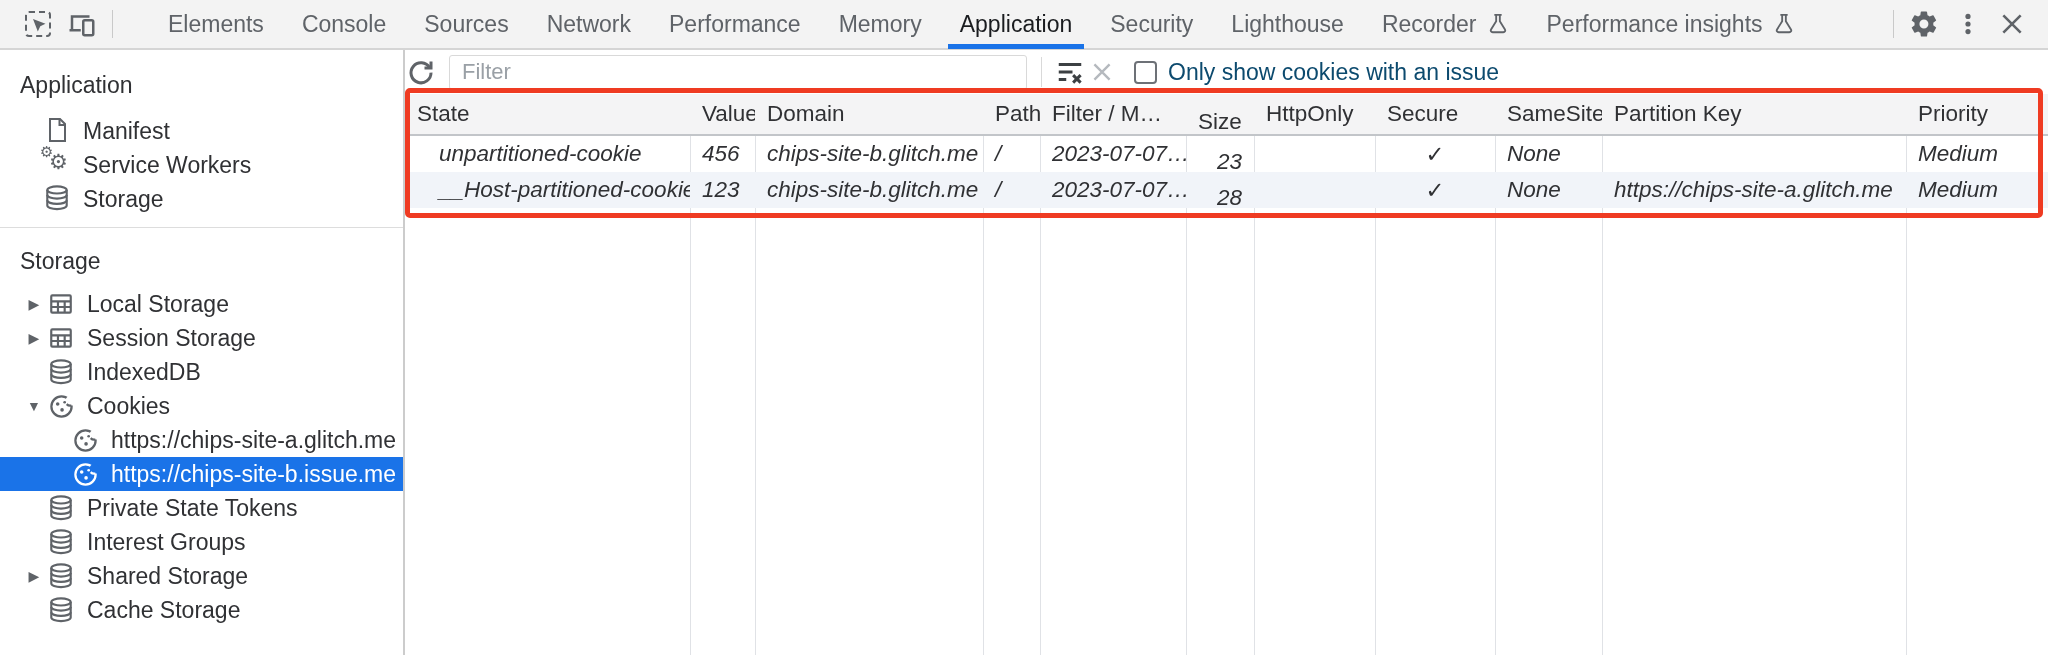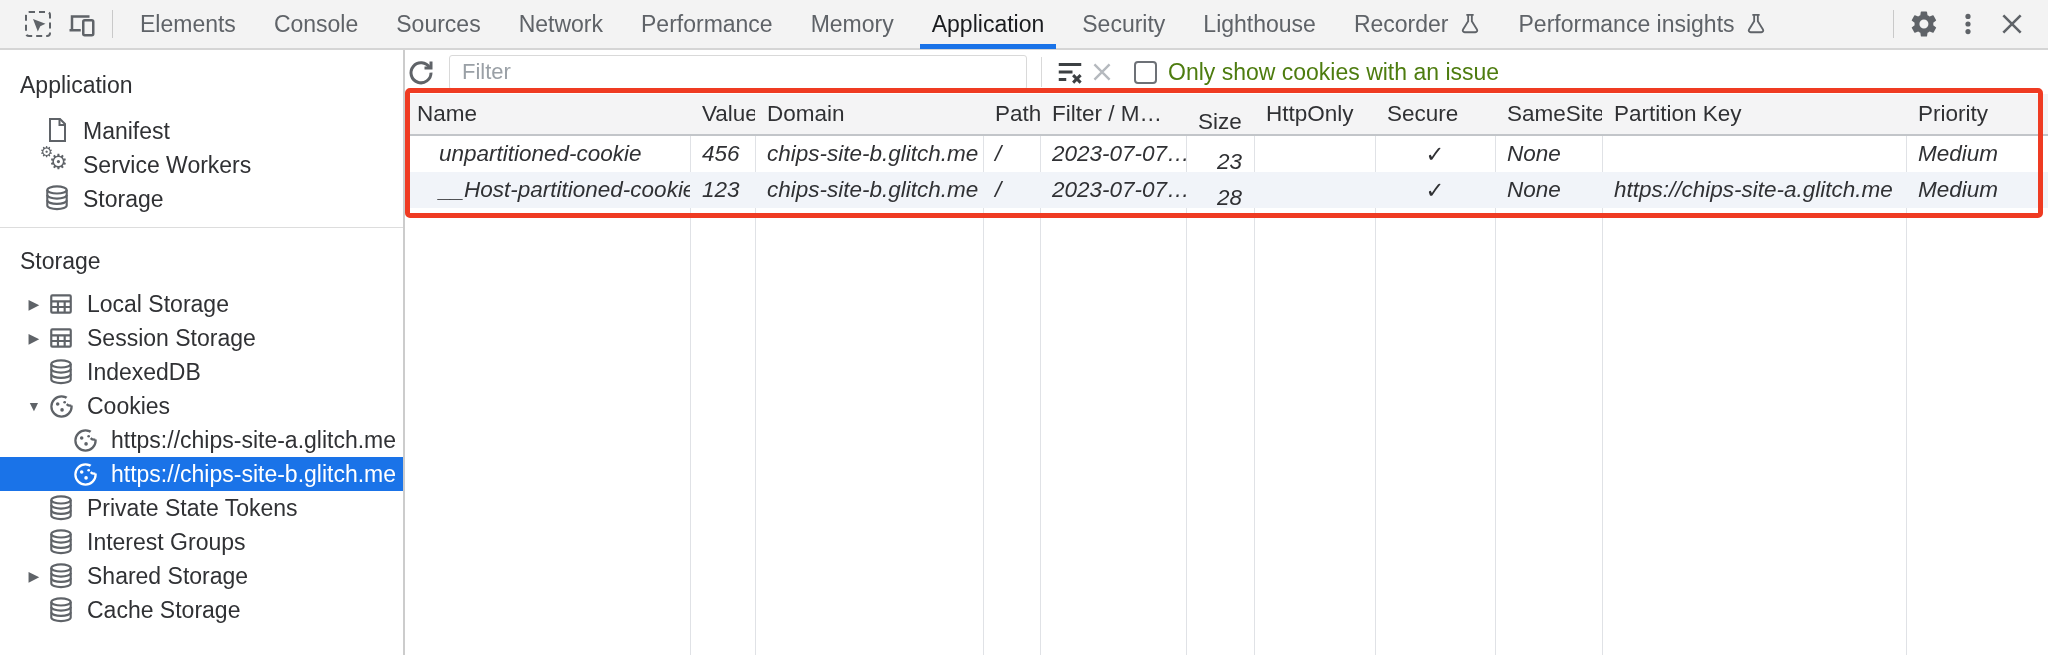--- a/index.html
+++ b/index.html
@@ -1,21 +1,21 @@
 <!DOCTYPE html>
 <html><head>
 <meta charset="utf-8">
 <style>
   * { box-sizing: border-box; margin: 0; padding: 0; }
   html,body { width:2048px; height:657px; overflow:hidden;
     font-family:"Liberation Sans","DejaVu Sans",sans-serif; background:#fff; }
 
   
   .tabbar { height:50px; background:#f3f3f3; border-bottom:2px solid #d5d5d5;
-    display:flex; align-items:center; }
+    display:flex; align-items:center;gap:28px; }
   .tabbar-left { display:flex; align-items:center; padding-left:16px; }
   .icon-btn { width:44px; height:40px; display:flex; align-items:center; justify-content:center;
     color:#5f6368; }
   .vdivider { width:1px; height:28px; background:#c9c9c9; margin:0 8px; }
   .tabs { display:flex; height:50px; align-items:stretch; flex:1; }
   .tab { display:flex; align-items:center; padding:0 19px; font-size:23px; color:#5f6368;
     position:relative; white-space:nowrap; }
   .tab .flask { margin-left:10px; color:#5f6368; display:flex; }
   .tab.active { color:#1a1c1f; font-weight:500; }
   .tab.active::after { content:""; position:absolute; left:7px; right:7px; bottom:0;
@@ -60,21 +60,21 @@
   .filter-input { width:578px; height:35px; border:1px solid #d9d9d9; border-radius:3px;
     margin-left:12px; font-size:22px; padding:0 12px; color:#202124; outline:none;
     font-family:inherit; }
   .filter-input::placeholder { color:#9aa0a6; }
   .tb-div { width:1px; height:30px; background:#d9d9d9; margin:0 12px 0 14px; }
   .tb-icon { width:32px; height:32px; display:flex; align-items:center; justify-content:center;
     color:#3c4043; }
   .tb-icon.muted { color:#b5b9be; font-size:26px; }
   .checkbox { width:23px; height:23px; border:2px solid #6d7177; border-radius:4px;
     background:#fff; margin:0 11px 0 16px; flex-shrink:0; }
-  .checkbox-label { font-size:23px; color:#4d7c0f; white-space:nowrap; }
+  .checkbox-label { font-size:23px; color:#0c4a6e; white-space:nowrap; }
 
   
   .grid { flex:1; position:relative; background:#fff; overflow:hidden; }
   .grid-lines { position:absolute; inset:0; pointer-events:none; }
   .grid-lines div { position:absolute; top:0; bottom:0; width:1px; background:#e0e2e6; }
   .grid-header { height:42px; display:flex; background:#f4f4f5; border-bottom:2px solid #c2c5c9;
     position:relative; }
   .gcell { display:flex; align-items:center; padding:0 12px; font-size:22.5px; color:#303134;
     flex-shrink:0; overflow:hidden; white-space:nowrap; }
   .grow { height:36px; display:flex; position:relative; color:#2d3138;font-style:italic; }
@@ -289,21 +289,21 @@
         <span class="s-icon">
           <svg width="27" height="27" viewBox="0 0 24 24">
               <circle cx="12" cy="12" r="9" fill="none" stroke="currentColor" stroke-width="2"></circle>
               <circle cx="20" cy="7" r="4.4" fill="var(--row-bg)"></circle>
               <path d="M16.6 9.9a4.4 4.4 0 0 0 4.3 1.2" fill="none" stroke="currentColor" stroke-width="2"></path>
               <circle cx="8.6" cy="9.8" r="1.6" fill="currentColor"></circle>
               <circle cx="12.5" cy="15" r="1.6" fill="currentColor"></circle>
               <circle cx="14.8" cy="8.2" r="1.2" fill="currentColor"></circle>
             </svg>
         </span>
-        <span>https://chips-site-b.glitch.me</span>
+        <span>https://chips-site-b.issue.me</span>
       </div>
 
       <div class="side-item indent2b">
         <span class="s-icon">
           <svg width="26" height="28" viewBox="0 0 24 26" fill="none" stroke="currentColor" stroke-width="2">
               <ellipse cx="12" cy="5.5" rx="9" ry="3.3"></ellipse>
               <path d="M3 5.5v14.5c0 1.8 4 3.3 9 3.3s9-1.5 9-3.3V5.5"></path>
               <path d="M3 10.3c0 1.8 4 3.3 9 3.3s9-1.5 9-3.3"></path>
               <path d="M3 15.2c0 1.8 4 3.3 9 3.3s9-1.5 9-3.3"></path>
             </svg>
@@ -385,21 +385,21 @@
         <div style="left:635px"></div>
           <div style="left:781px"></div>
           <div style="left:849px"></div>
         <div style="left:970px"></div>
           <div style="left:1090px"></div>
           <div style="left:1197px"></div>
         <div style="left:1501px"></div>
       </div>
 
       <div class="grid-header">
-        <div class="gcell c0">Name</div>
+        <div class="gcell c0">State</div>
         <div class="gcell c1">Value</div>
         <div class="gcell c2">Domain</div>
         <div class="gcell c3">Path</div>
         <div class="gcell c4">Filter / M…</div>
         <div class="gcell c5" style="justify-content:flex-start">Size</div>
         <div class="gcell c6">HttpOnly</div>
         <div class="gcell c7" style="justify-content:flex-start">Secure</div>
         <div class="gcell c8">SameSite</div>
         <div class="gcell c9">Partition Key</div>
         <div class="gcell c10">Priority</div>

